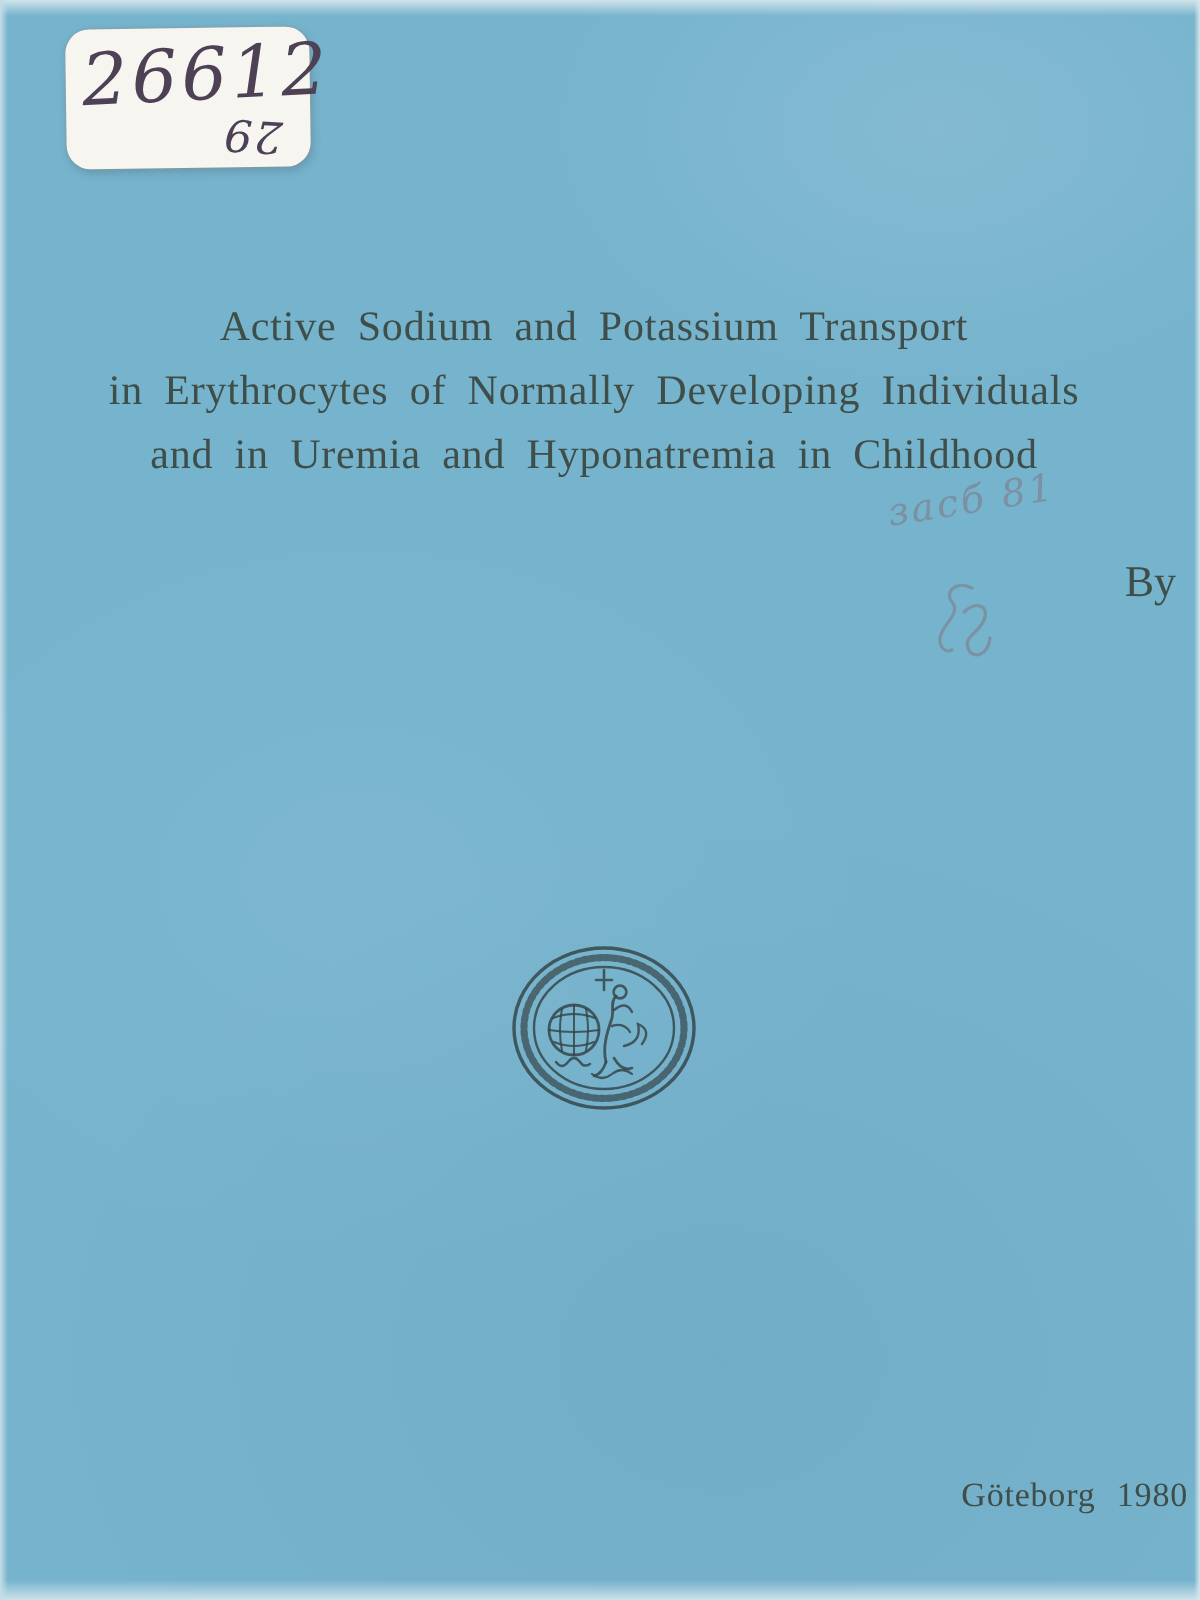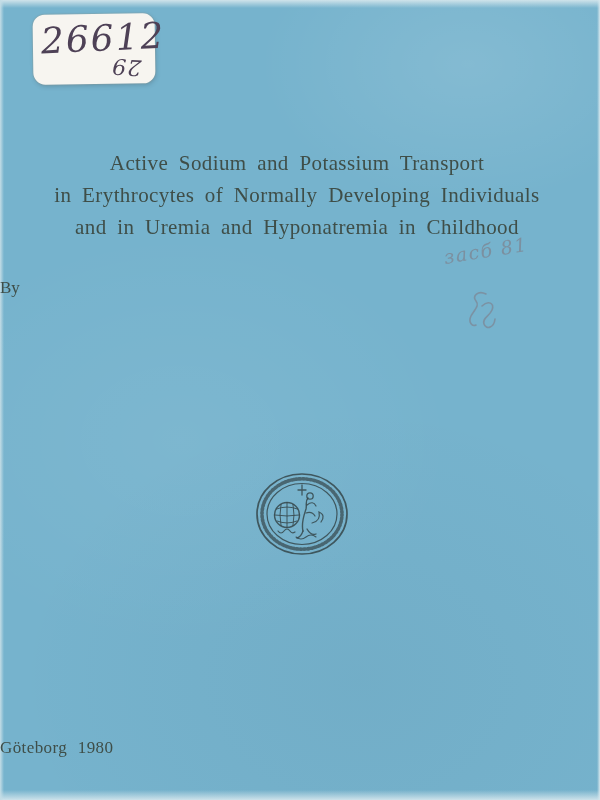--- a/index.html
+++ b/index.html
@@ -47,29 +47,29 @@
   }
 
   
   .title-block{
     position:absolute;left:0;top:147px;width:600px;text-align:center;
     color:#3f4e48;font-size:21px;line-height:32px;
     letter-spacing:.4px;word-spacing:5px;
     transform:translateX(-3px);
   }
   .byline{
-    position:absolute;left:0;top:278px;width:588px;text-align:left;
-    color:#3f4e48;font-size:17px;word-spacing:3px;
+    position:absolute;left:0;top:278px;width:588px;text-align:right;
+    color:#3f4e48;font-size:22px;word-spacing:3px;
   }
   .author{
     position:absolute;left:0;top:304px;width:590px;text-align:center;
     color:#3f4e48;font-size:19px;letter-spacing:.6px;word-spacing:6px;
   }
   .imprint{
-    position:absolute;left:0;top:738px;width:594px;text-align:left;
+    position:absolute;left:0;top:738px;width:594px;text-align:right;
     color:#3f4e48;font-size:17px;word-spacing:6px;letter-spacing:.4px;
   }
 
   
   .pencil-note{
     position:absolute;left:444px;top:246px;width:160px;
     font-family:"DejaVu Serif",serif;font-style:italic;
     font-size:19px;letter-spacing:1.5px;color:rgba(125,138,152,.85);
     transform:rotate(-9deg);transform-origin:left center;white-space:nowrap;
   }

